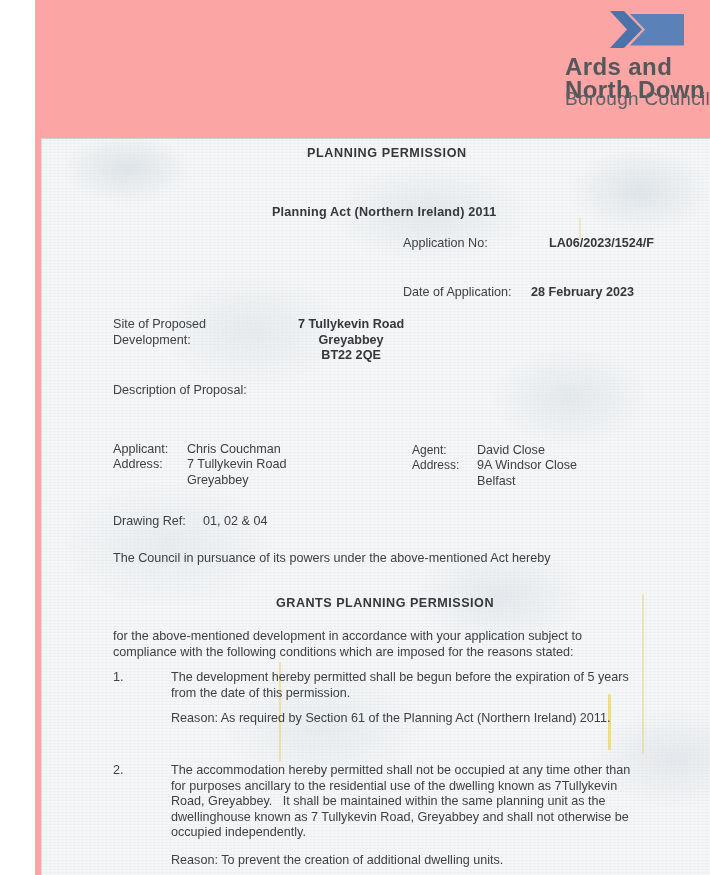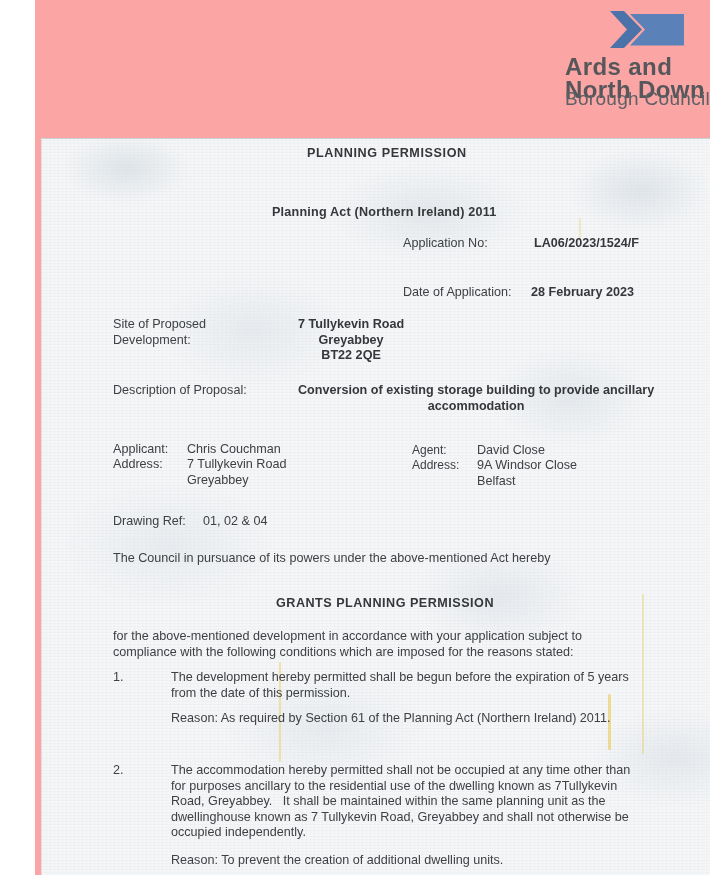--- a/index.html
+++ b/index.html
@@ -41,21 +41,21 @@
   }
   .brand-sub{
     position:absolute;left:2px;top:77px;
     font-size:19px;font-weight:normal;letter-spacing:.3px;color:#5d6065;
   }
   
   .t{position:absolute;font-size:12.6px;line-height:15.5px;white-space:pre-wrap;}
   .b{font-weight:bold;color:#35373a;text-align:center;}
   .title{left:272px;top:146px;letter-spacing:.6px;}
   .act{left:237px;top:205px;letter-spacing:.2px;}
-  .appno-l{left:368px;top:236px;}   .appno-v{left:481px;top:236px;padding-left:18px;}
+  .appno-l{left:368px;top:236px;}   .appno-v{left:496px;top:236px;padding-left:18px;}
   .date-l{left:368px;top:285px;}    .date-v{left:496px;top:285px;}
   .site-l{left:78px;top:317px;}     .site-v{left:263px;top:317px;}
   .desc-l{left:78px;top:383px;}     .desc-v{left:263px;top:383px;}
   .app-l{left:78px;top:442px;}      .app-v{left:152px;top:442px;}
   .appadr-l{left:78px;top:457px;}   .appadr-v{left:152px;top:457px;}
   .agent-l{left:377px;top:443px;font-size:12px;}  .agent-v{left:442px;top:443px;}
   .agentadr-l{left:377px;top:458px;font-size:12px;} .agentadr-v{left:442px;top:458px;}
   .draw-l{left:78px;top:514px;}     .draw-v{left:168px;top:514px;}
   .powers{left:78px;top:551px;}
   .grants{left:241px;top:596px;letter-spacing:.5px;}
@@ -92,22 +92,20 @@
   <div class="t date-l">Date of Application:</div>
   <div class="t b date-v">28 February 2023</div>
 
   <div class="t site-l">Site of Proposed
 Development:</div>
   <div class="t b site-v">7 Tullykevin Road
 Greyabbey
 BT22 2QE</div>
 
   <div class="t desc-l">Description of Proposal:</div>
-  <div class="t b desc-v">Conversion of existing storage building to provide ancillary
-accommodation</div>
 
   <div class="t app-l">Applicant:</div>
   <div class="t app-v">Chris Couchman</div>
   <div class="t appadr-l">Address:</div>
   <div class="t appadr-v">7 Tullykevin Road
 Greyabbey</div>
 
   <div class="t agent-l">Agent:</div>
   <div class="t agent-v">David Close</div>
   <div class="t agentadr-l">Address:</div>

